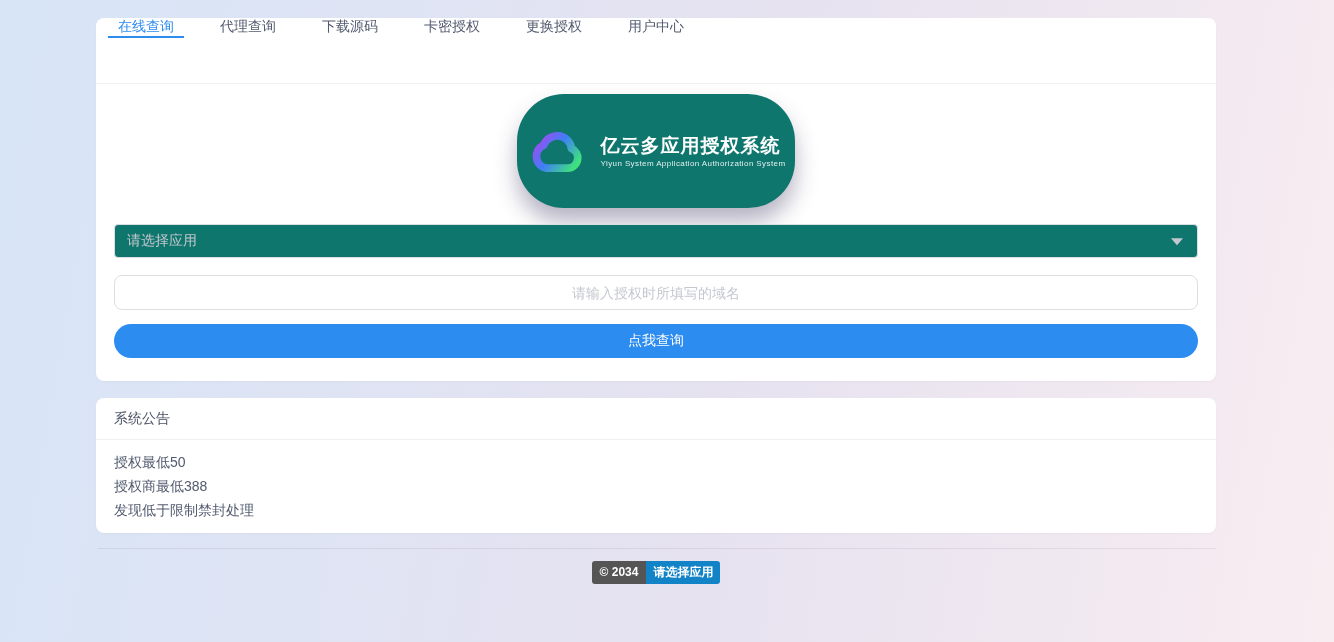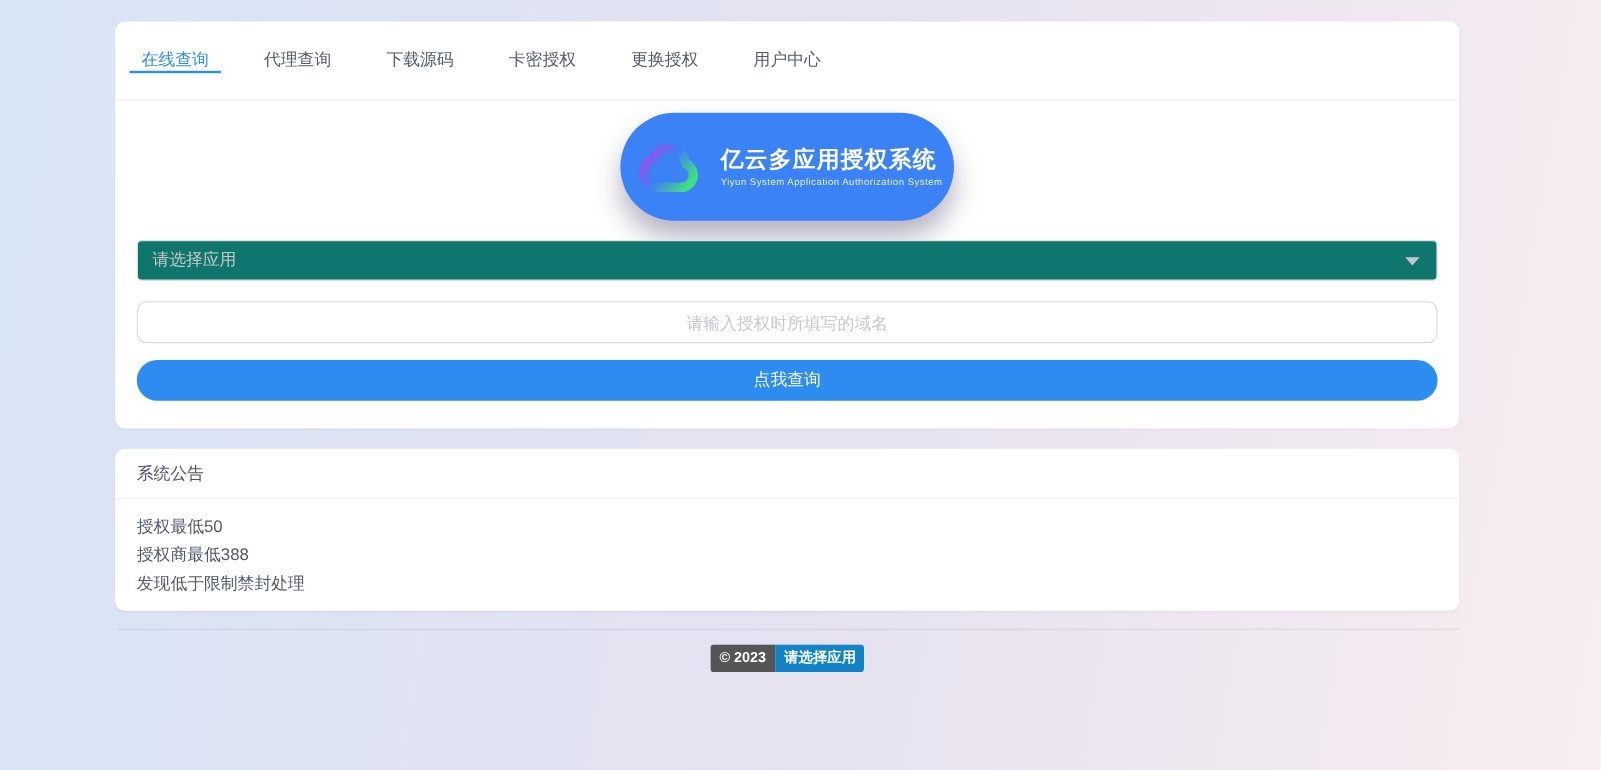--- a/index.html
+++ b/index.html
@@ -11,34 +11,34 @@
     background: linear-gradient(100deg, #d7e5f7 0%, #e6e2f0 55%, #f8edf1 100%);
   }
   .container { width: 1120px; margin-left: 96px; }
   .card {
     background: #ffffff; border-radius: 8px;
     box-shadow: 0 1px 2px rgba(0,0,0,0.03);
   }
   .main-card { margin-top: 18px; }
   
   .tabs {
-    height: 66px; display: flex; align-items: center;
+    height: 66px; display: flex; align-items: flex-start;
     padding: 0 12px; border-bottom: 1px solid #eef0f3;
   }
   .tab {
     padding: 0 10px; margin-right: 26px; font-size: 14px; color: #515a6e;
     display: flex; align-items: center; cursor: pointer;
     border-bottom: 2px solid transparent;
   }
   .tab.active { color: #2d8cf0; border-bottom-color: #2d8cf0; }
   
   .main-content { padding: 10px 18px 23px; }
   .logo-row { display: flex; justify-content: center; }
   .logo-pill {
-    width: 278px; height: 90px; border-radius: 47px; background: #3b82f6;
+    width: 278px; height: 114px; border-radius: 47px; background: #0f766e;
     display: flex; align-items: center; justify-content: center; gap: 12px;
     box-shadow: 0 14px 22px rgba(46,36,82,0.35);
   }
   .logo-text { display: flex; flex-direction: column; }
   .logo-title {
     color: #ffffff; font-size: 19px; font-weight: bold; letter-spacing: 1px;
     line-height: 24px; white-space: nowrap;
   }
   .logo-subtitle {
     color: rgba(255,255,255,0.88); font-size: 8px; letter-spacing: 0.4px;
@@ -151,18 +151,18 @@
       <div class="notice-line">授权商最低388</div>
       <div class="notice-line">发现低于限制禁封处理</div>
     </div>
   </div>
 
 
   <div class="footer-divider"></div>
 
   <div class="footer">
     <a class="badge">
-      <span class="badge-left">© 2023</span>
+      <span class="badge-left">© 2034</span>
       <span class="badge-right">请选择应用</span>
     </a>
   </div>
 
 </div>
 
 </body></html>

